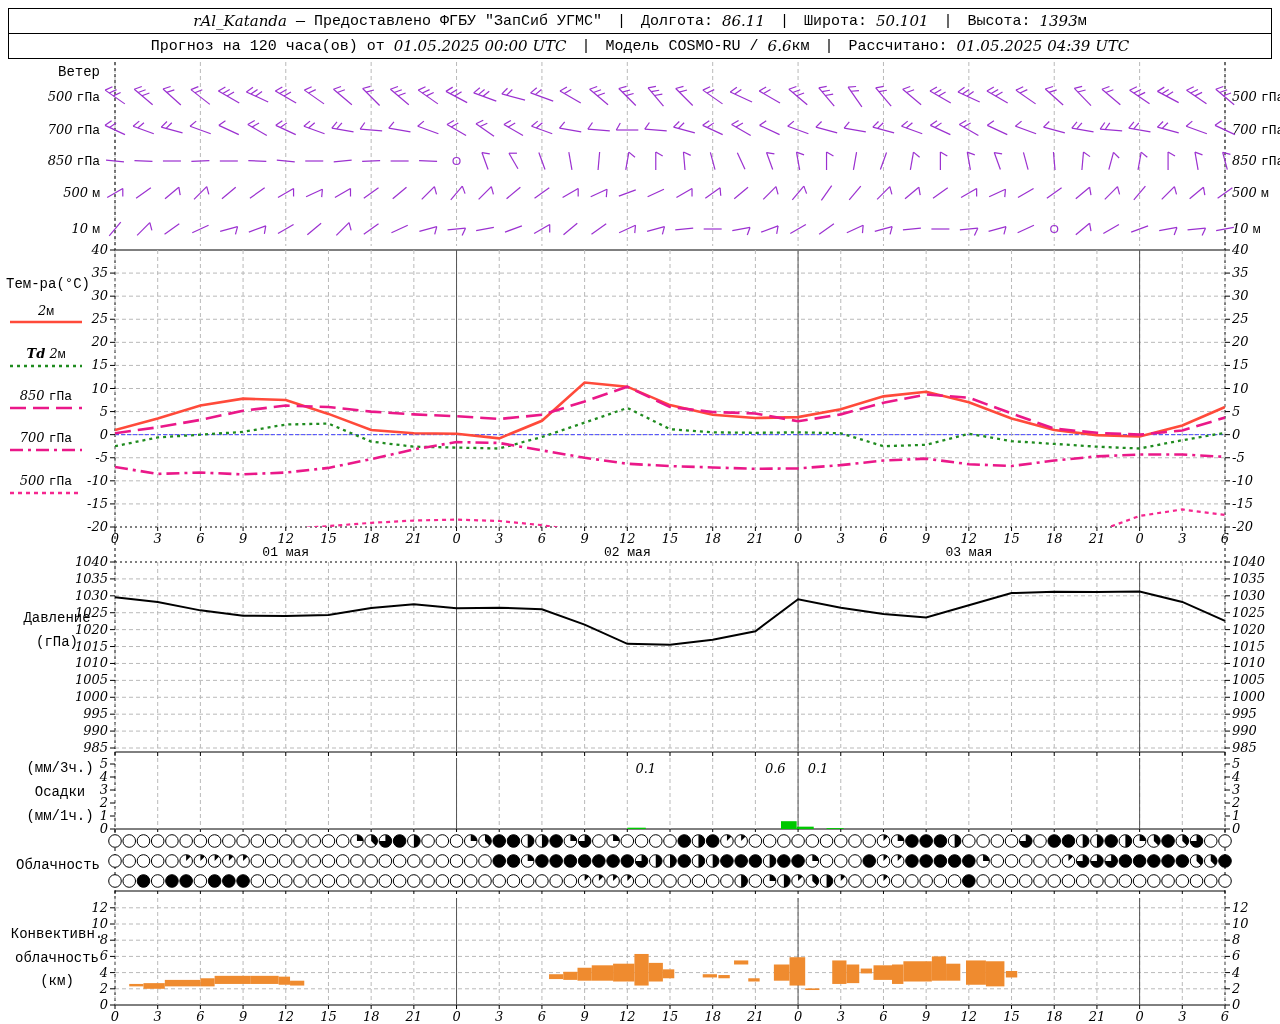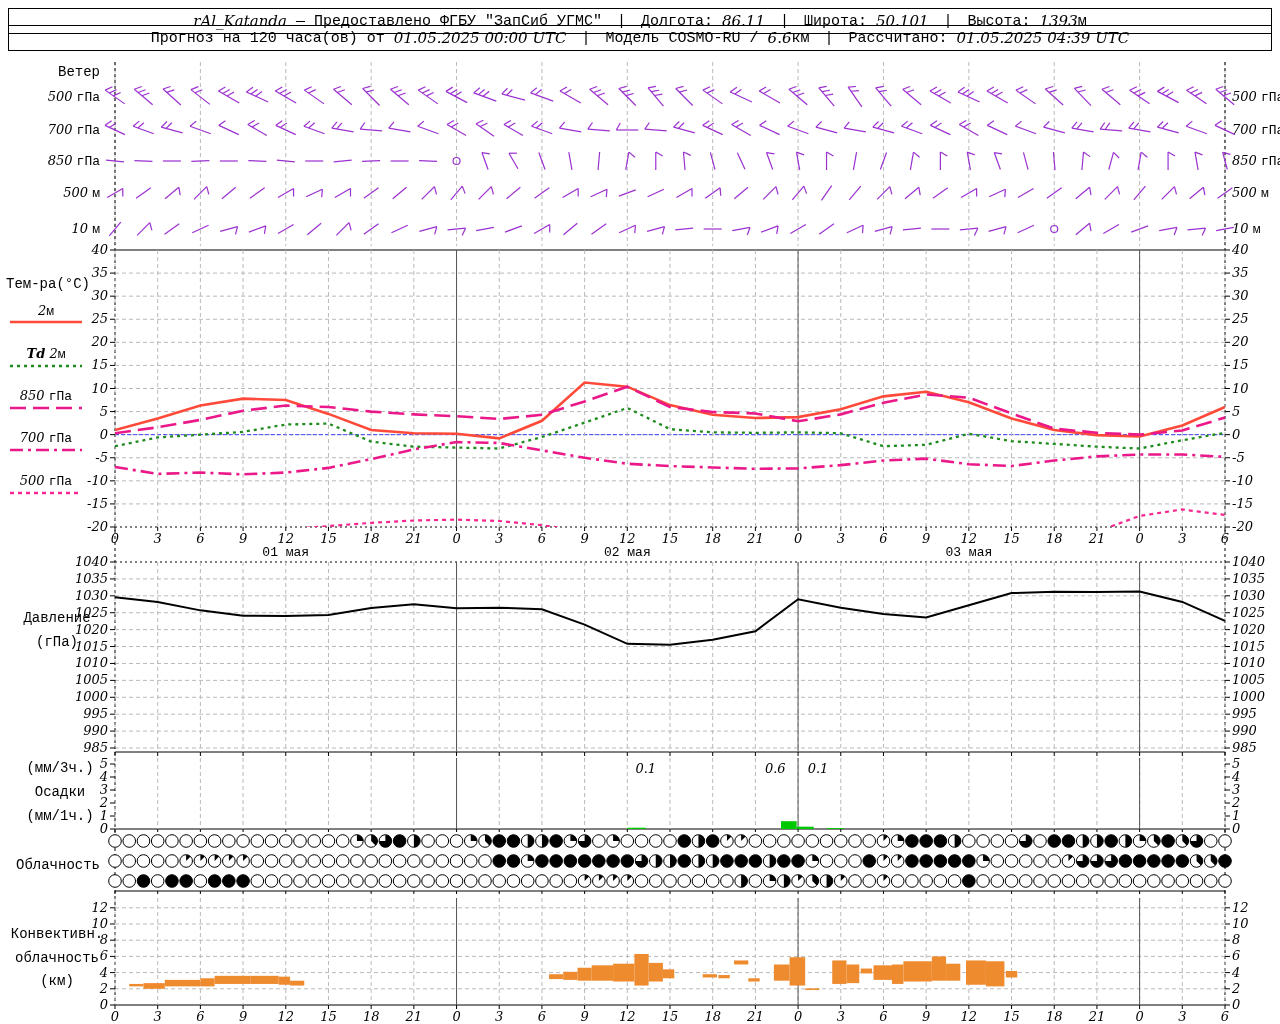--- a/index.html
+++ b/index.html
@@ -1,21 +1,21 @@
 <!DOCTYPE html>
 <html><head>
 <meta charset="utf-8">
 <style>
   html,body{margin:0;padding:0;background:#fff;width:1280px;height:1024px;overflow:hidden}
   body{font-family:"Liberation Mono",monospace;color:#000}
   .page{position:relative;width:1280px;height:1024px;background:#fff}
   .hdrbox{position:absolute;left:8px;width:1262px;height:24px;border:1px solid #000;
           display:flex;align-items:center;justify-content:center;font-size:15px;white-space:pre}
   #hdr1{top:8px}
-  #hdr2{top:25px}
+  #hdr2{top:33px}
   .it{font-family:"DejaVu Serif",serif;font-style:italic}
   .bold{font-weight:normal}
   .sep{padding:0 6px}
   svg text{fill:#000}
   .mono{font-family:"Liberation Mono",monospace;font-size:13px}
   .mono14{font-family:"Liberation Mono",monospace;font-size:14px}
   .itn{font-family:"DejaVu Serif",serif;font-style:italic;font-size:13px}
   .itnb{font-family:"DejaVu Serif",serif;font-style:italic;font-weight:bold;font-size:13px}
 </style>
 </head>

